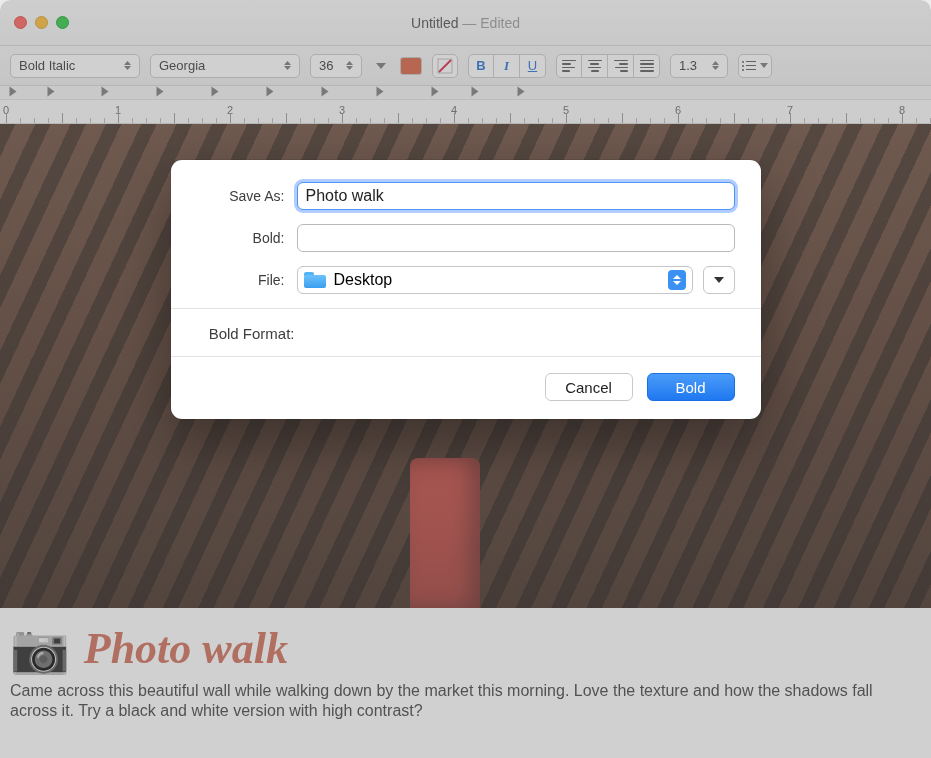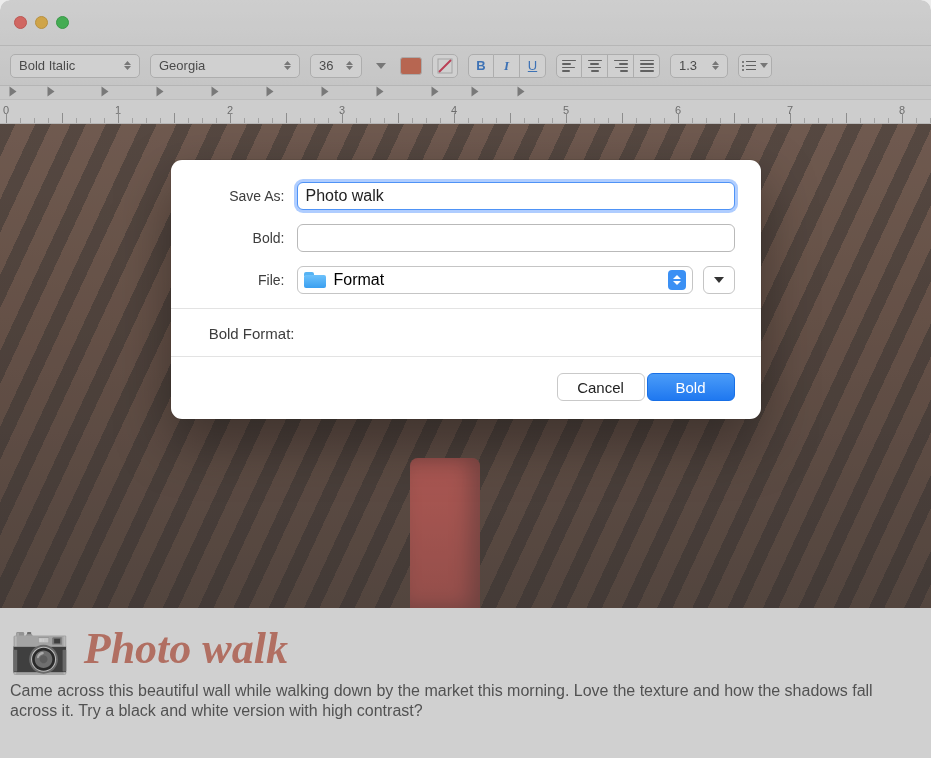--- a/index.html
+++ b/index.html
@@ -131,40 +131,43 @@
     width:32px; height:28px; border:1px solid #c5c5c5; border-radius:6px; background:#fff;
     display:flex; align-items:center; justify-content:center;
   }
   .expand-btn .v{ width:0;height:0;border-left:5px solid transparent;border-right:5px solid transparent;border-top:6px solid #333;}
   .divider{ border:none; border-top:1px solid #e3e3e3; margin:6px -26px 16px;}
   .format-row .flabel{ width:110px; font-size:15px;}
   .format-popup{
     flex:1; height:30px; border:1px solid #c5c5c5; border-radius:6px;
     display:flex; align-items:center; padding:0 10px; font-size:16px; background:#fff;
   }
-  .btnrow{ display:flex; justify-content:flex-end; gap:2px; margin-top:4px;}
+  .btnrow{ display:flex; justify-content:flex-end; gap:14px; margin-top:4px;}
   .btn{
     min-width:88px; height:28px; border-radius:6px; font-size:15px;
     display:flex; align-items:center; justify-content:center; cursor:default;
   }
   .btn.secondary{ background:#fff; border:1px solid #c9c9c9; color:#222;}
   .btn.primary{ background:linear-gradient(#4b9cf8,#1f78f0); color:#fff; border:1px solid #176fe6;}
 
   .window{ border-radius:10px 10px 0 0; overflow:hidden; width:931px; height:758px; position:relative;}
 </style>
 </head>
 <body>
 
 <div class="window">
 
   <div class="titlebar">
     <div class="traffic">
       <div class="tl-btn tl-close"></div>
       <div class="tl-btn tl-min"></div>
       <div class="tl-btn tl-max"></div>
+    </div>
+    <div class="title-text">
+      <span>Untitled</span><span class="edited"> — Edited</span>
     </div>
   </div>
 
   <div class="toolbar">
     <div class="popup style">
       <span>Bold Italic</span>
       <span class="chev">
         <svg class="chev-sm" viewBox="0 0 7 4">
             <path d="M0 4 L3.5 0 L7 4" fill="#777"></path>
           </svg>
@@ -407,21 +410,21 @@
       <div class="ffield">
         <input class="textinput" value="" style="">
       </div>
     </div>
 
     <div class="frow where-row">
       <div class="flabel">File:</div>
       <div class="ffield">
         <div class="where-popup">
           <span class="folder-ico"></span>
-          <span>Format</span>
+          <span>Desktop</span>
           <span class="stepper-blue">
             <span class="tri up"></span>
               <span class="tri dn"></span>
           </span>
         </div>
         <div class="expand-btn">
           <span class="v"></span>
         </div>
       </div>
     </div>

